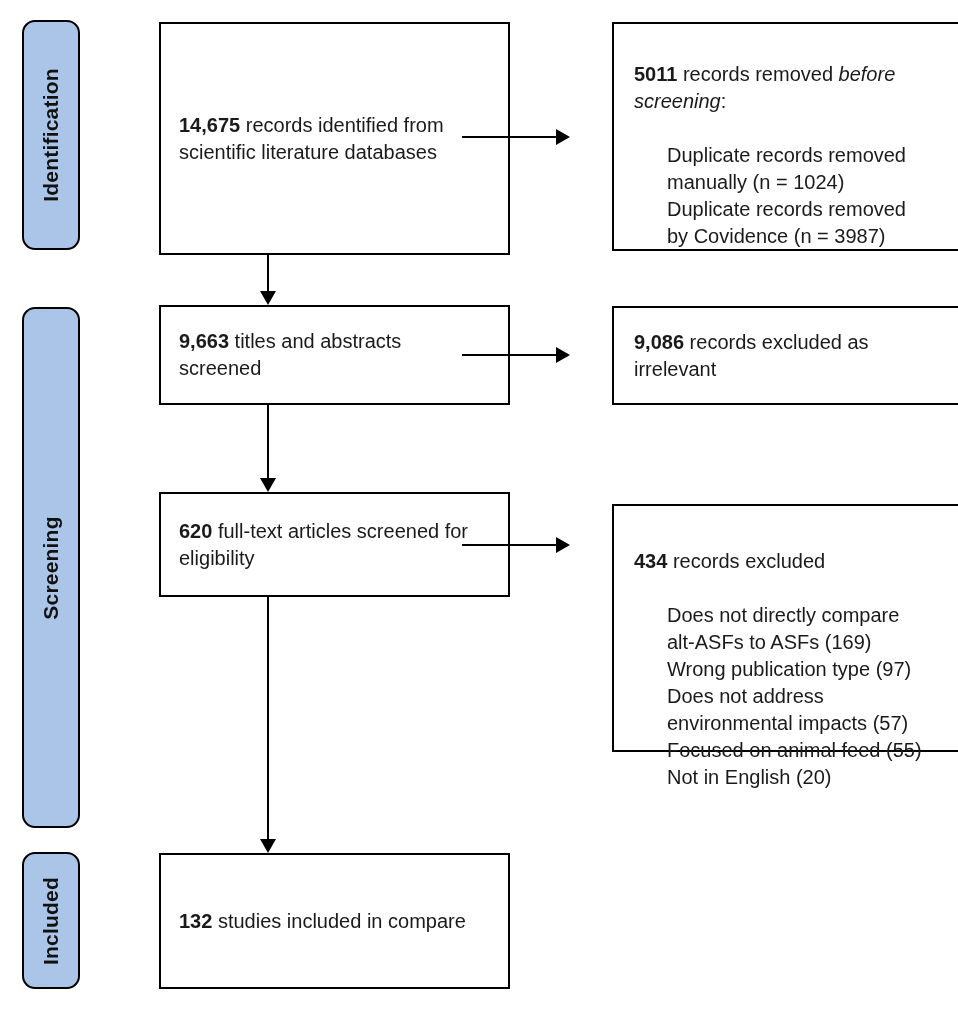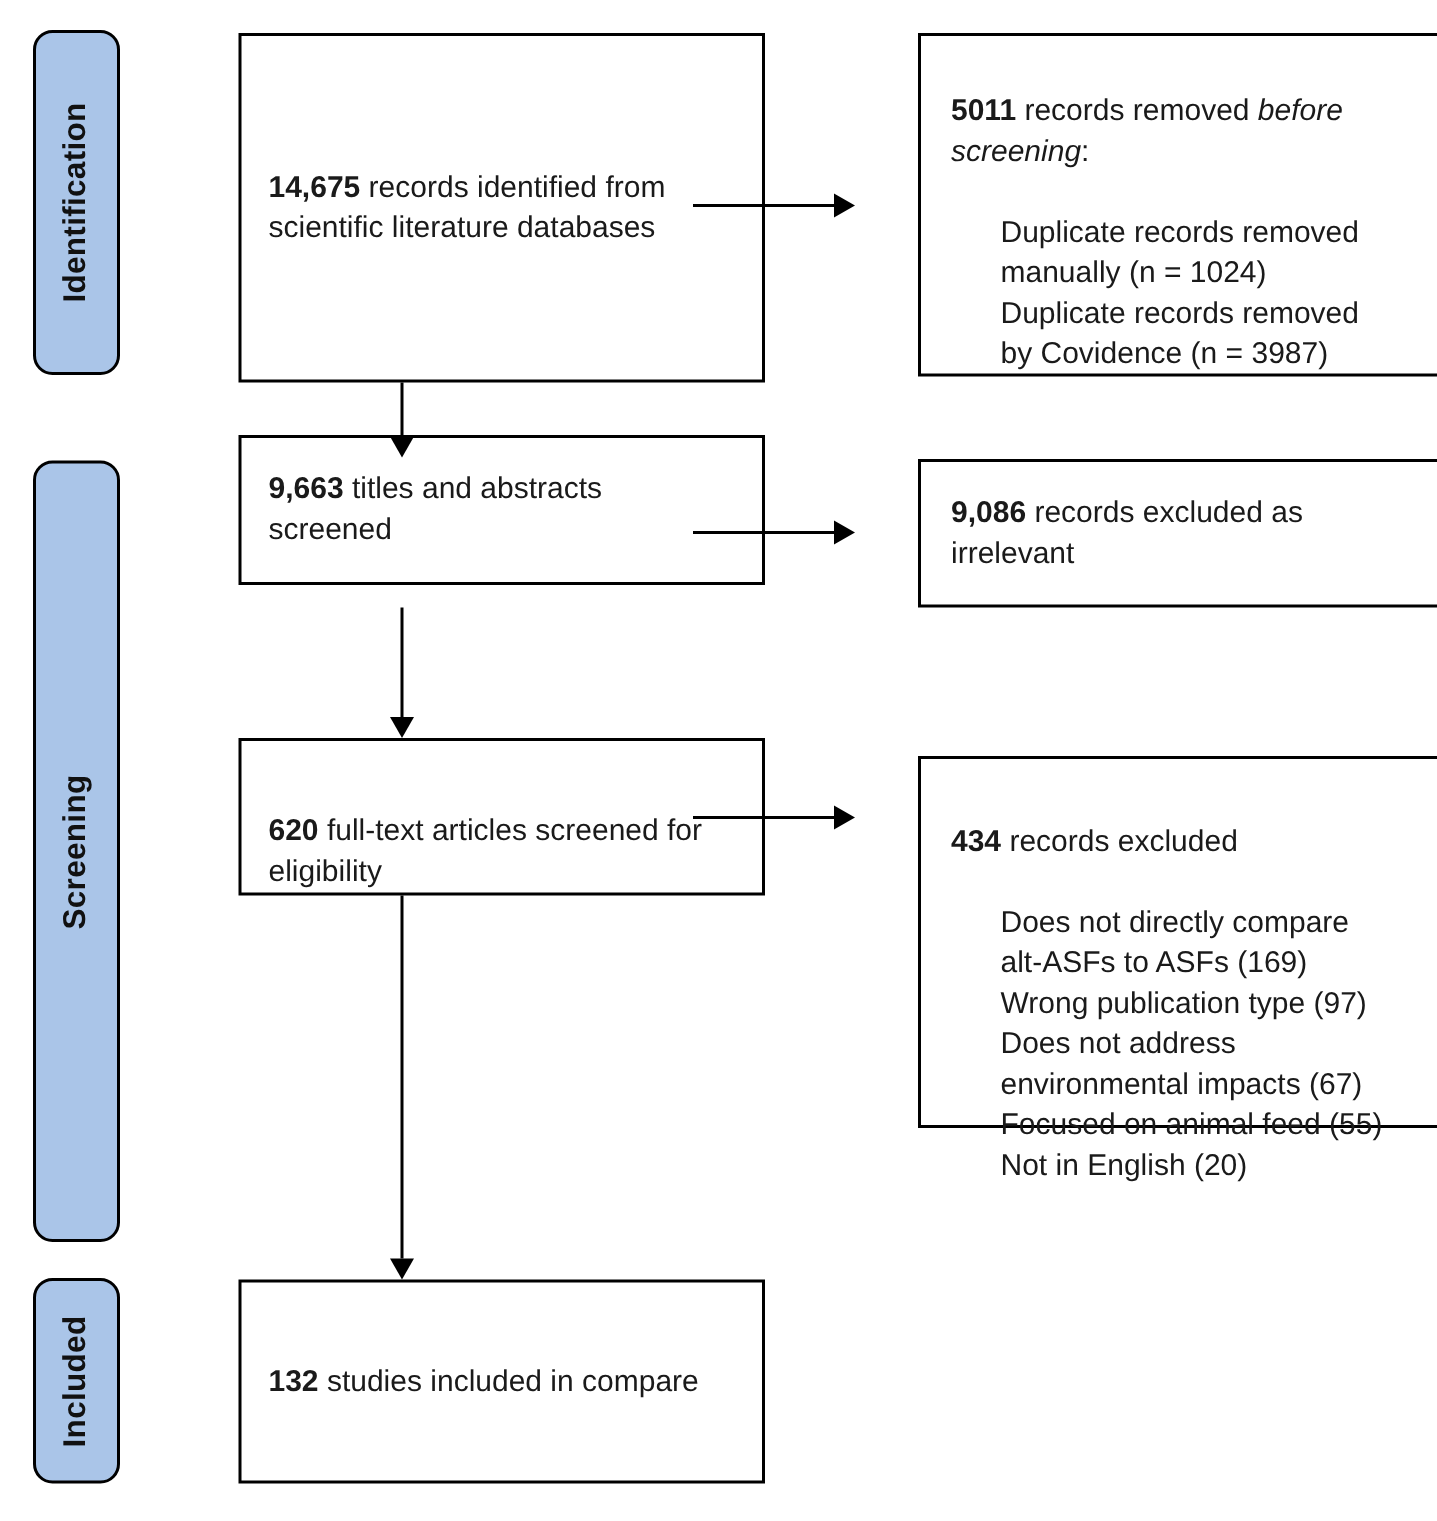--- a/index.html
+++ b/index.html
@@ -95,26 +95,26 @@
   </div>
   <div class="stage" style="top:852px; height:137px;">
     <span>Included</span>
   </div>
 
   <div class="box main-col centered pad-left" style="top:22px; height:233px;">
     <div><span class="num">14,675</span><span> records identified from
 scientific literature databases</span></div>
   </div>
 
-  <div class="box main-col centered pad-left" style="top:290px; height:100px;">
+  <div class="box main-col centered pad-left" style="top:305px; height:100px;">
     <div><span class="num">9,663</span><span> titles and abstracts
 screened</span></div>
   </div>
 
-  <div class="box main-col centered pad-left" style="top:492px; height:105px;align-items:flex-end;">
+  <div class="box main-col centered pad-left" style="top:492px; height:105px;">
     <div><span class="num">620</span><span> full-text articles screened for
 eligibility</span></div>
   </div>
 
   <div class="box main-col centered pad-left" style="top:853px; height:136px;">
     <div><span class="num">132</span><span> studies included in compare</span></div>
   </div>
 
   <div class="box side-col" style="top:22px; height:229px; padding:10px 12px 0 20px;">
     <div><span class="num">5011</span><span> records removed </span><span class="it">before
@@ -126,21 +126,21 @@
 
   <div class="box side-col centered" style="top:306px; height:99px; padding-left:20px; padding-right:6px;">
     <div><span class="num">9,086</span><span> records excluded as
 irrelevant</span></div>
   </div>
 
   <div class="box side-col" style="top:504px; height:248px; padding:15px 14px 0 20px;">
     <div><span class="num">434</span><span> records excluded</span></div>
     <div class="reasons"><div class="reason-line">Does not directly compare
 alt-ASFs to ASFs (169)</div><div class="reason-line">Wrong publication type (97)</div><div class="reason-line">Does not address
-environmental impacts (67)</div><div class="reason-line">Focused on animal feed (55)</div><div class="reason-line">Not in English (20)</div></div>
+environmental impacts (57)</div><div class="reason-line">Focused on animal feed (55)</div><div class="reason-line">Not in English (20)</div></div>
   </div>
 
   <div class="line h-line" style="left:462px; top:136px; width:96px;"></div>
   <div class="head-right" style="left:556px; top:129px;"></div>
 
   <div class="line v-line" style="left:267px; top:255px; height:36px;"></div>
   <div class="head-down" style="left:260px; top:291px;"></div>
 
   <div class="line h-line" style="left:462px; top:354px; width:96px;"></div>
   <div class="head-right" style="left:556px; top:347px;"></div>

